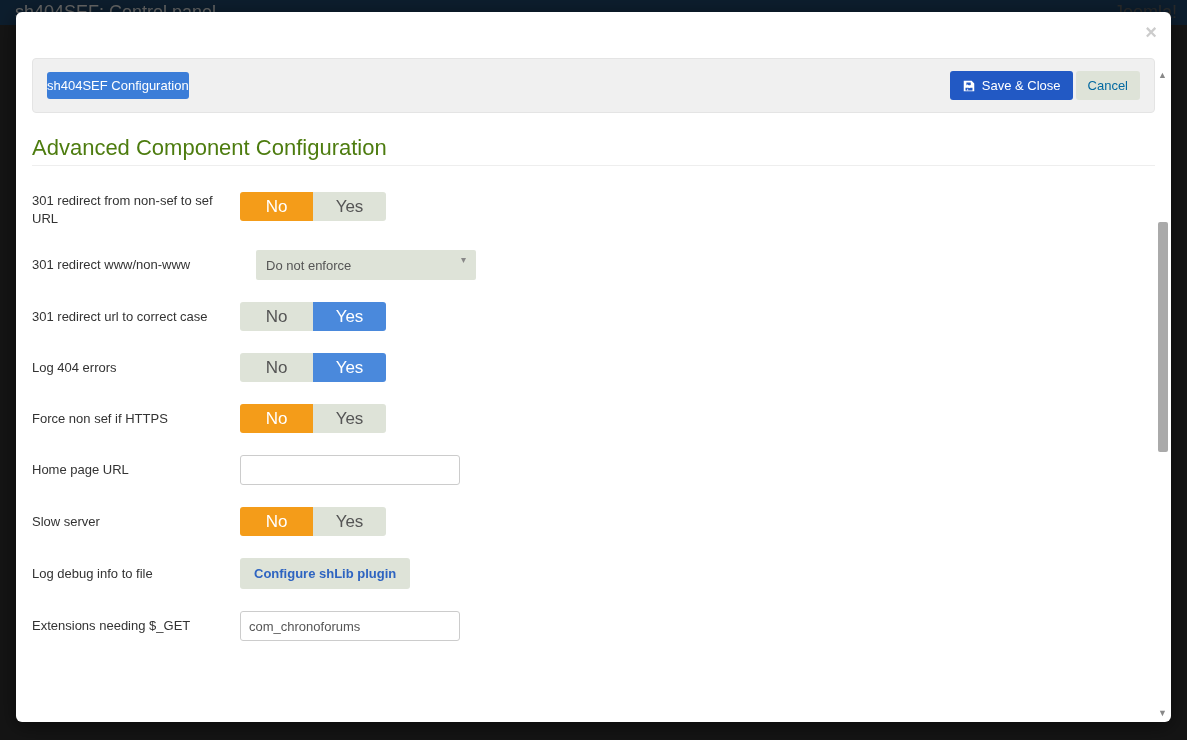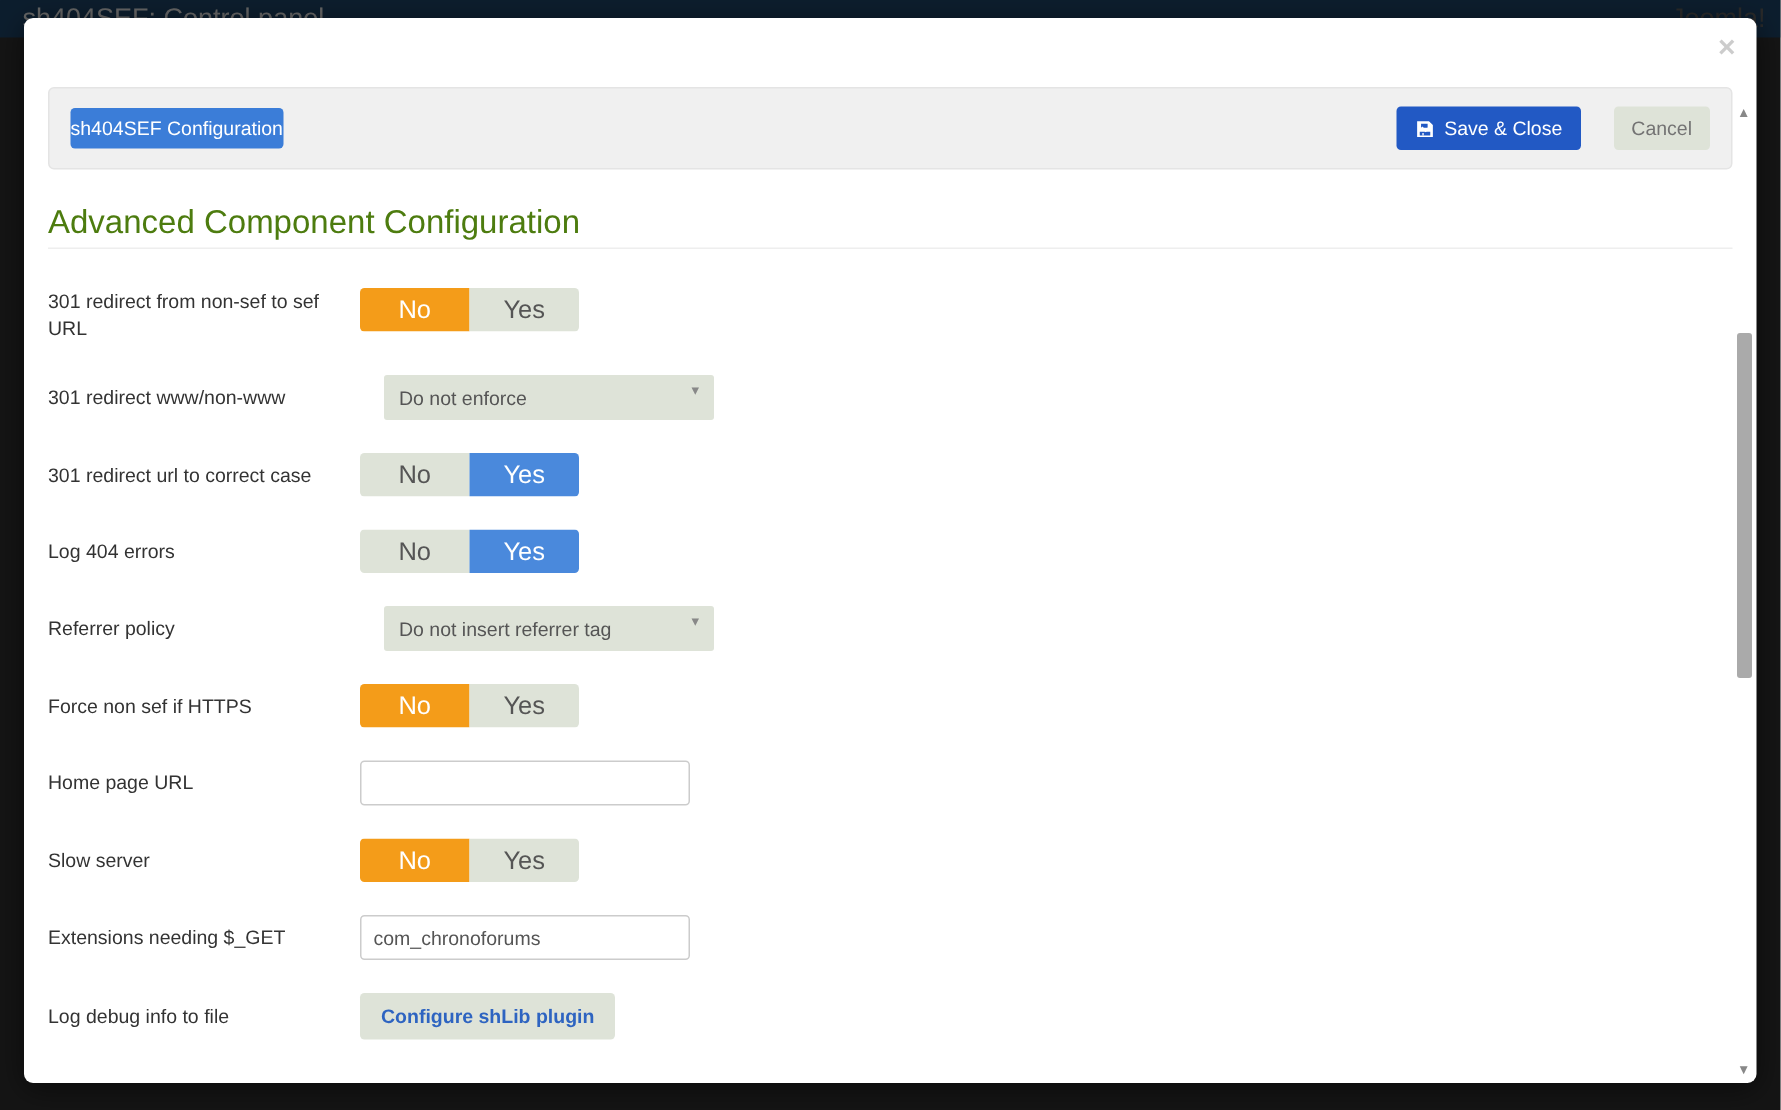--- a/index.html
+++ b/index.html
@@ -88,22 +88,22 @@
   background: #3b7dd8;
   color: #fff;
 }
 .btn-save {
   background: #2259c4;
   color: #fff;
   padding: 7px 12px;
 }
 .btn-cancel {
   background: #dee3d8;
-  color: #737373;
-  margin-left: 22px;
+  color: #0369a1;
+  margin-left: 3px;
   padding: 7px 12px;
 }
 .btn-save svg {
   margin-right: 6px;
 }
 .toolbar-right {
   display: flex;
 }
 .section-title {
   font-size: 22px;
@@ -271,26 +271,20 @@
     </div>
 
     <div class="form-row">
       <div class="form-label">Log 404 errors</div>
       <div class="toggle-group">
         <div class="toggle-btn toggle-inactive">No</div>
         <div class="toggle-btn toggle-yes-active">Yes</div>
       </div>
     </div>
 
-    <div class="form-row">
-      <div class="form-label">Referrer policy</div>
-      <div class="select">
-        <span>Do not insert referrer tag</span>
-      </div>
-    </div>
 
     <div class="form-row">
       <div class="form-label">Force non sef if HTTPS</div>
       <div class="toggle-group">
         <div class="toggle-btn toggle-no-active">No</div>
         <div class="toggle-btn toggle-inactive">Yes</div>
       </div>
     </div>
 
     <div class="form-row">
@@ -300,23 +294,23 @@
 
     <div class="form-row">
       <div class="form-label">Slow server</div>
       <div class="toggle-group">
         <div class="toggle-btn toggle-no-active">No</div>
         <div class="toggle-btn toggle-inactive">Yes</div>
       </div>
     </div>
 
     <div class="form-row">
+      <div class="form-label">Log debug info to file</div>
+      <button class="btn-configure">Configure shLib plugin</button>
+    </div>
+
+    <div class="form-row">
       <div class="form-label">Extensions needing $_GET</div>
       <input class="text-input" type="text" value="com_chronoforums" style="">
     </div>
 
-    <div class="form-row">
-      <div class="form-label">Log debug info to file</div>
-      <button class="btn-configure">Configure shLib plugin</button>
-    </div>
-
   </div>
 </div>
 
 </body></html>

